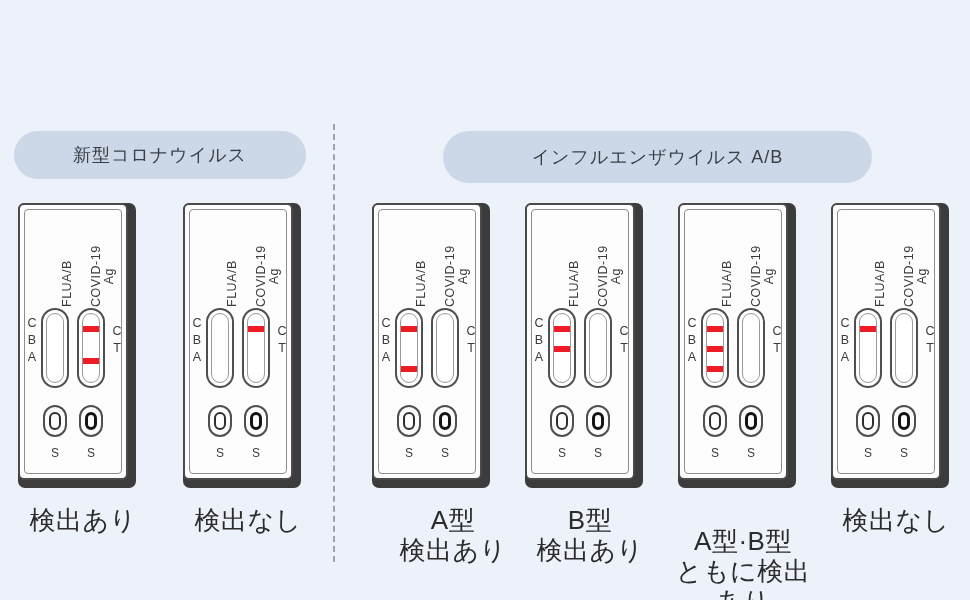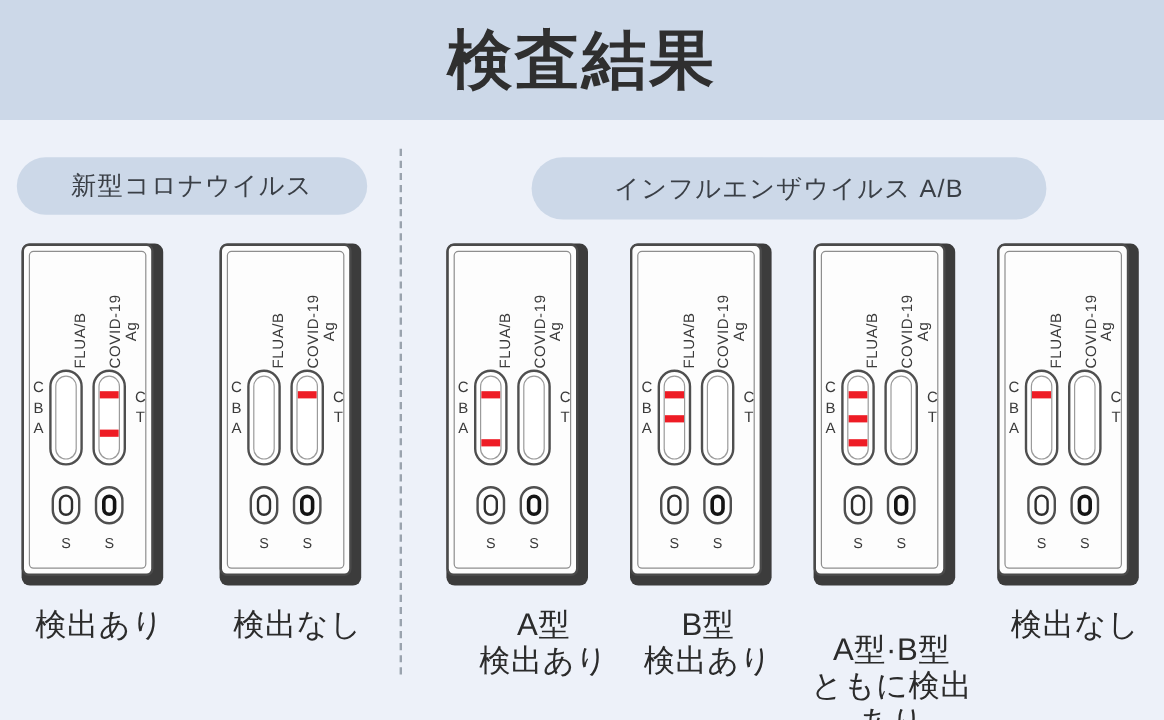--- a/index.html
+++ b/index.html
@@ -21,21 +21,21 @@
   .header-title{
     font-size:54px;font-weight:bold;letter-spacing:2px;
     color:#2f2f2f;line-height:1;
   }
 
   
   .pill{
     position:absolute;
     background:#ccd8e8;border-radius:999px;
     display:flex;align-items:center;justify-content:center;
-    color:#3a3f46;font-size:21px;letter-spacing:1px;
+    color:#3a3f46;font-size:18px;letter-spacing:1px;
     white-space:nowrap;
   }
   #pill-covid{left:14px;top:131px;width:292px;height:48px;}
   #pill-flu{left:443px;top:131px;width:429px;height:52px;}
 
   
   .divider{
     position:absolute;left:333px;top:124px;
     width:0;height:438px;
     border-left:2px dashed #9aa3ae;
@@ -144,23 +144,20 @@
     text-align:center;font-size:26px;color:#2b2b2b;
     line-height:30px;letter-spacing:.5px;
   }
   .caption .l2{display:block;}
 </style>
 </head>
 <body>
 
 <div class="page">
 
-  <div class="header">
-    <div class="header-title">検査結果</div>
-  </div>
 
   <div class="pill" id="pill-covid">
     <span>新型コロナウイルス</span>
   </div>
   <div class="pill" id="pill-flu">
     <span>インフルエンザウイルス A/B</span>
   </div>
 
   <div class="divider"></div>
 

